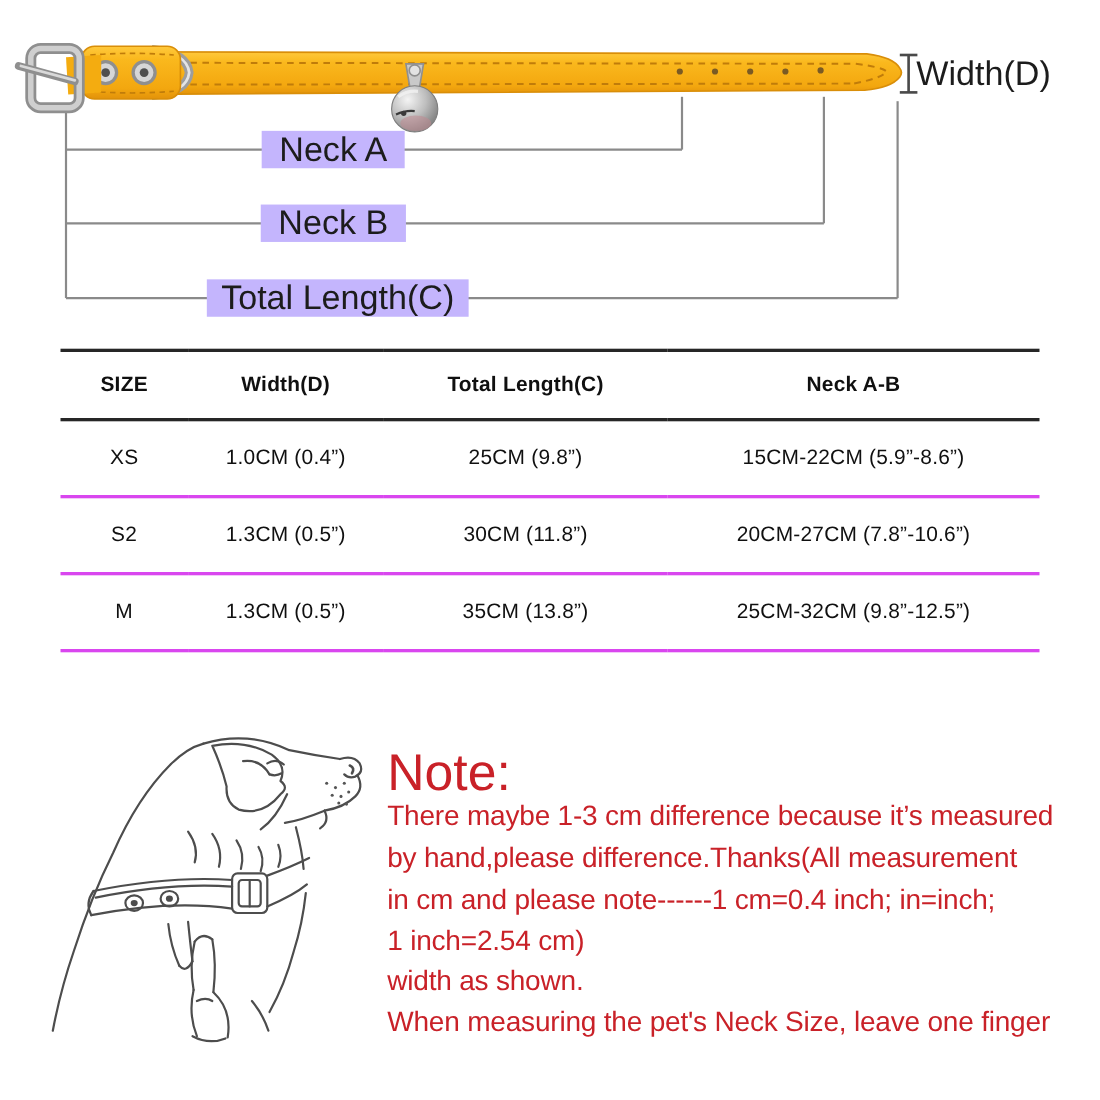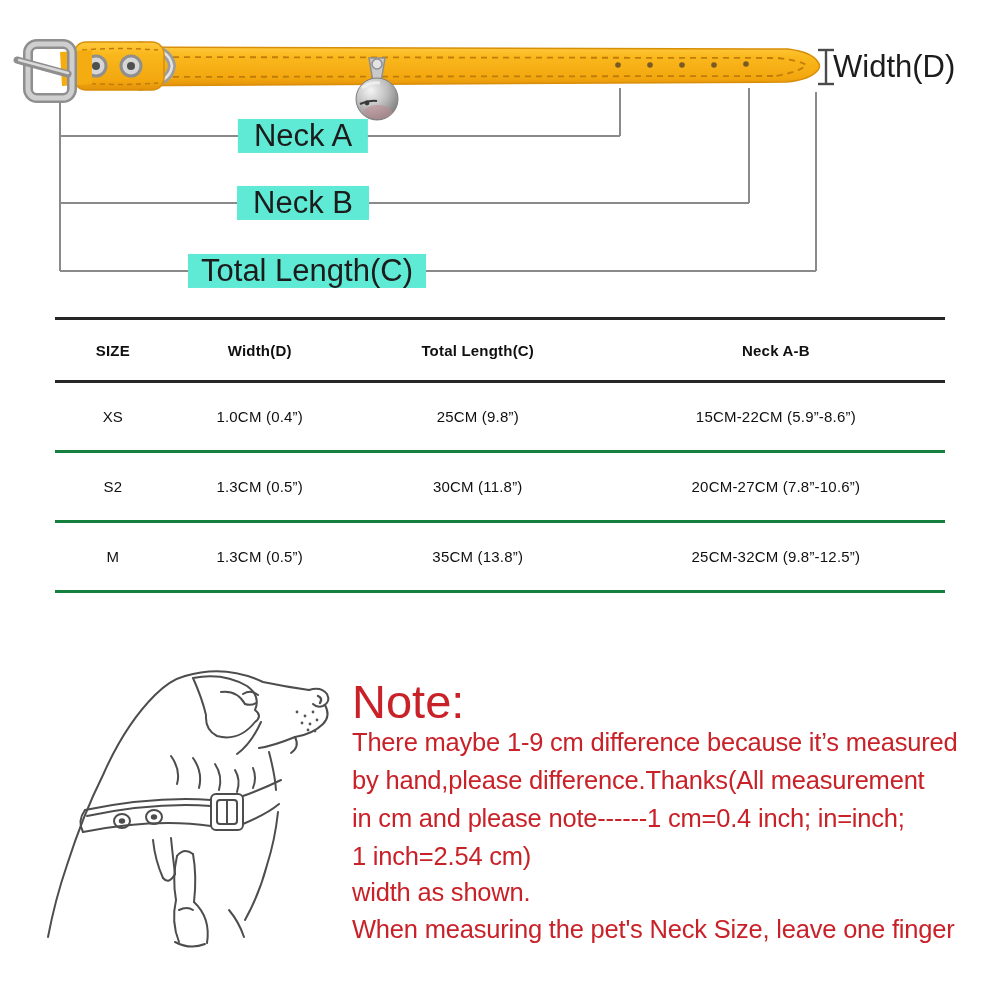--- a/index.html
+++ b/index.html
@@ -5,40 +5,40 @@
   html,body{margin:0;padding:0;background:#fff;}
   .canvas{
     position:relative;width:1000px;height:1000px;background:#fff;overflow:hidden;
     font-family:"Liberation Sans","DejaVu Sans",sans-serif;color:#161616;
   }
   .abs{position:absolute;}
   svg{display:block;}
 
   
   .diag-label{
-    position:absolute;background:#5eead4;white-space:nowrap;
+    position:absolute;background:#c4b5fd;white-space:nowrap;
     font-size:31px;color:#1c1c1c;padding:0 16px;line-height:1.1;
   }
   .center-label{transform:translate(-50%,-50%);}
   .width-label{transform:translateY(-50%);padding:0;background:transparent;}
 
   
   table.size-table{
     position:absolute;left:55px;top:317px;width:890px;
     border-collapse:collapse;table-layout:fixed;
   }
   table.size-table th,table.size-table td{
-    text-align:center;vertical-align:middle;font-size:15px;color:#101010;
+    text-align:center;vertical-align:middle;font-size:19px;color:#101010;
     padding:0;letter-spacing:0.2px;
   }
   table.size-table thead tr{height:63px;}
   table.size-table tbody tr{height:70px;}
   table.size-table th{font-weight:700;}
   table.size-table thead{border-top:3px solid #262626;border-bottom:3px solid #262626;}
-  table.size-table tbody tr{border-bottom:3px solid #15803d;}
+  table.size-table tbody tr{border-bottom:3px solid #d946ef;}
   .col-size{width:13%;}
   .col-width{width:20%;}
   .col-length{width:29%;}
   .col-neck{width:38%;}
 
   
   .note-heading{
     position:absolute;left:352px;top:676px;font-size:47px;line-height:1.1;
     color:#c92128;white-space:nowrap;text-align:right;
   }
@@ -253,21 +253,21 @@
       <circle cx="285" cy="64" r="1.4"></circle>
         <circle cx="292" cy="60" r="1.4"></circle>
       <circle cx="283" cy="70" r="1.4"></circle>
         <circle cx="290" cy="71" r="1.4"></circle>
     </g>
   </svg>
 
   <div class="note-heading">Note:</div>
 
   <div class="note-body">
-    <div>There maybe 1-9 cm difference because it’s measured</div>
+    <div>There maybe 1-3 cm difference because it’s measured</div>
     <div>by hand,please difference.Thanks(All measurement</div>
     <div>in cm and please note------1 cm=0.4 inch; in=inch;</div>
     <div>1 inch=2.54 cm)</div>
   </div>
 
   <div class="note-tip">
     <div>width as shown.</div>
     <div>When measuring the pet's Neck Size, leave one finger</div>
   </div>
 

